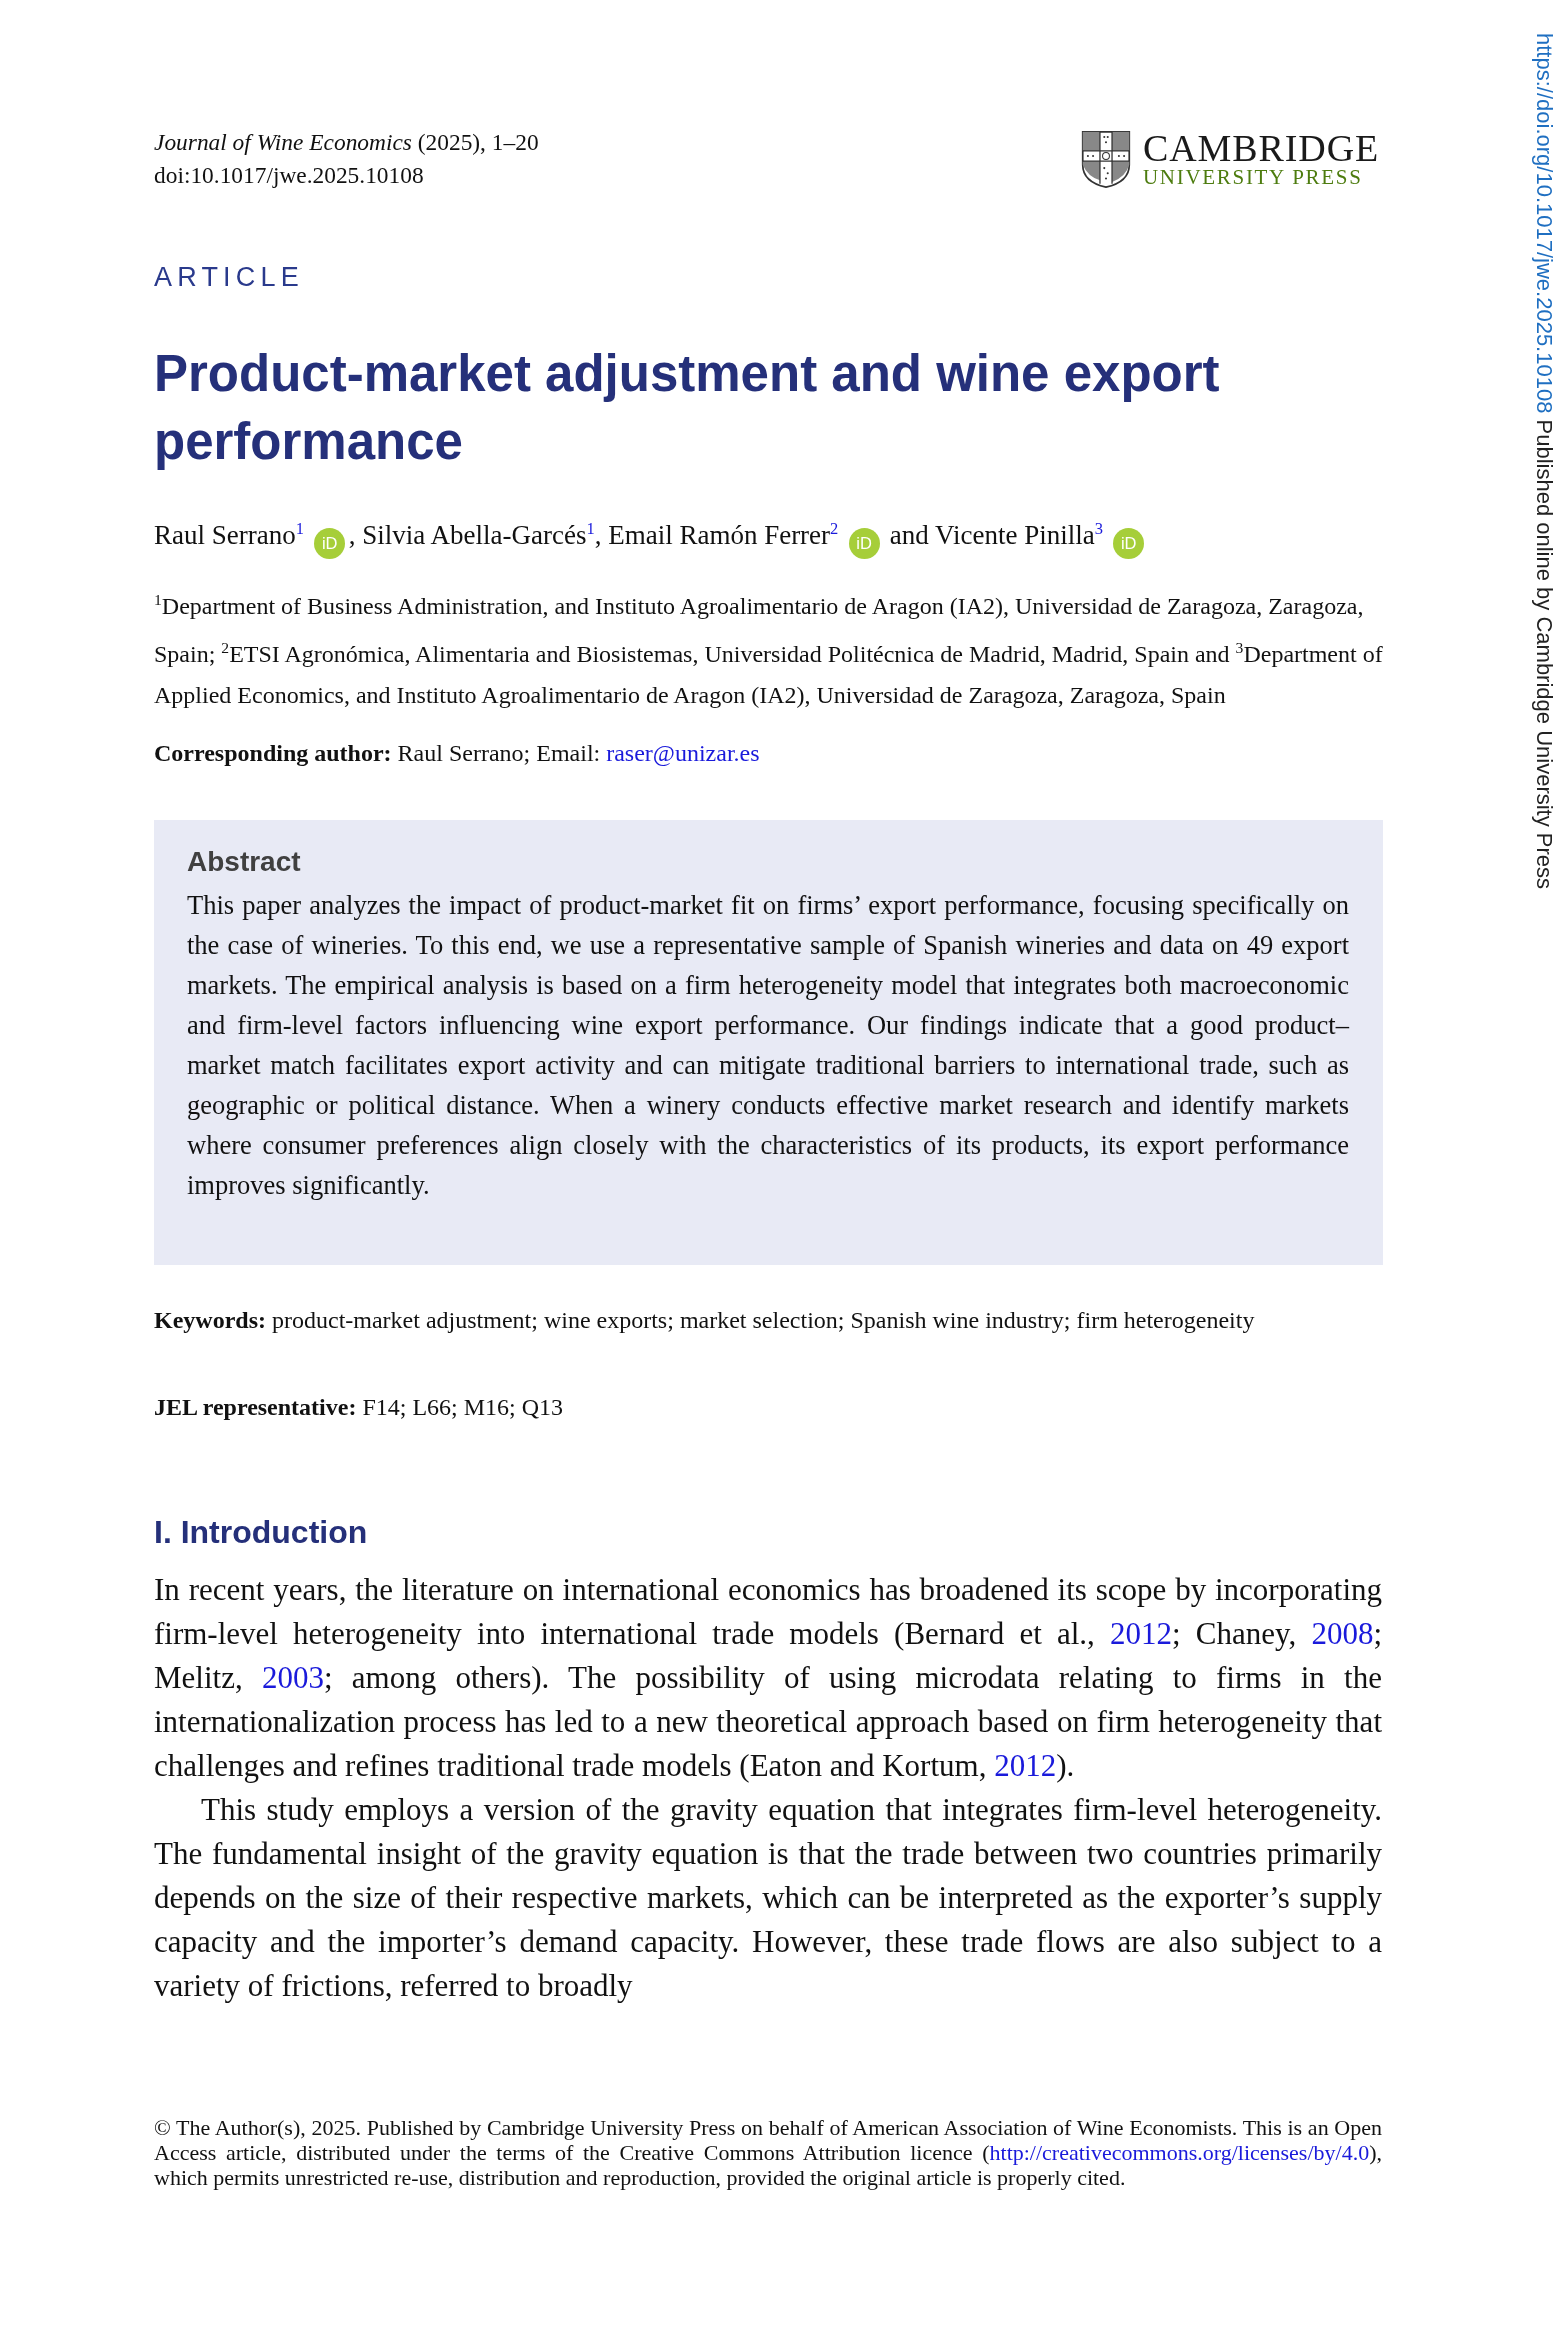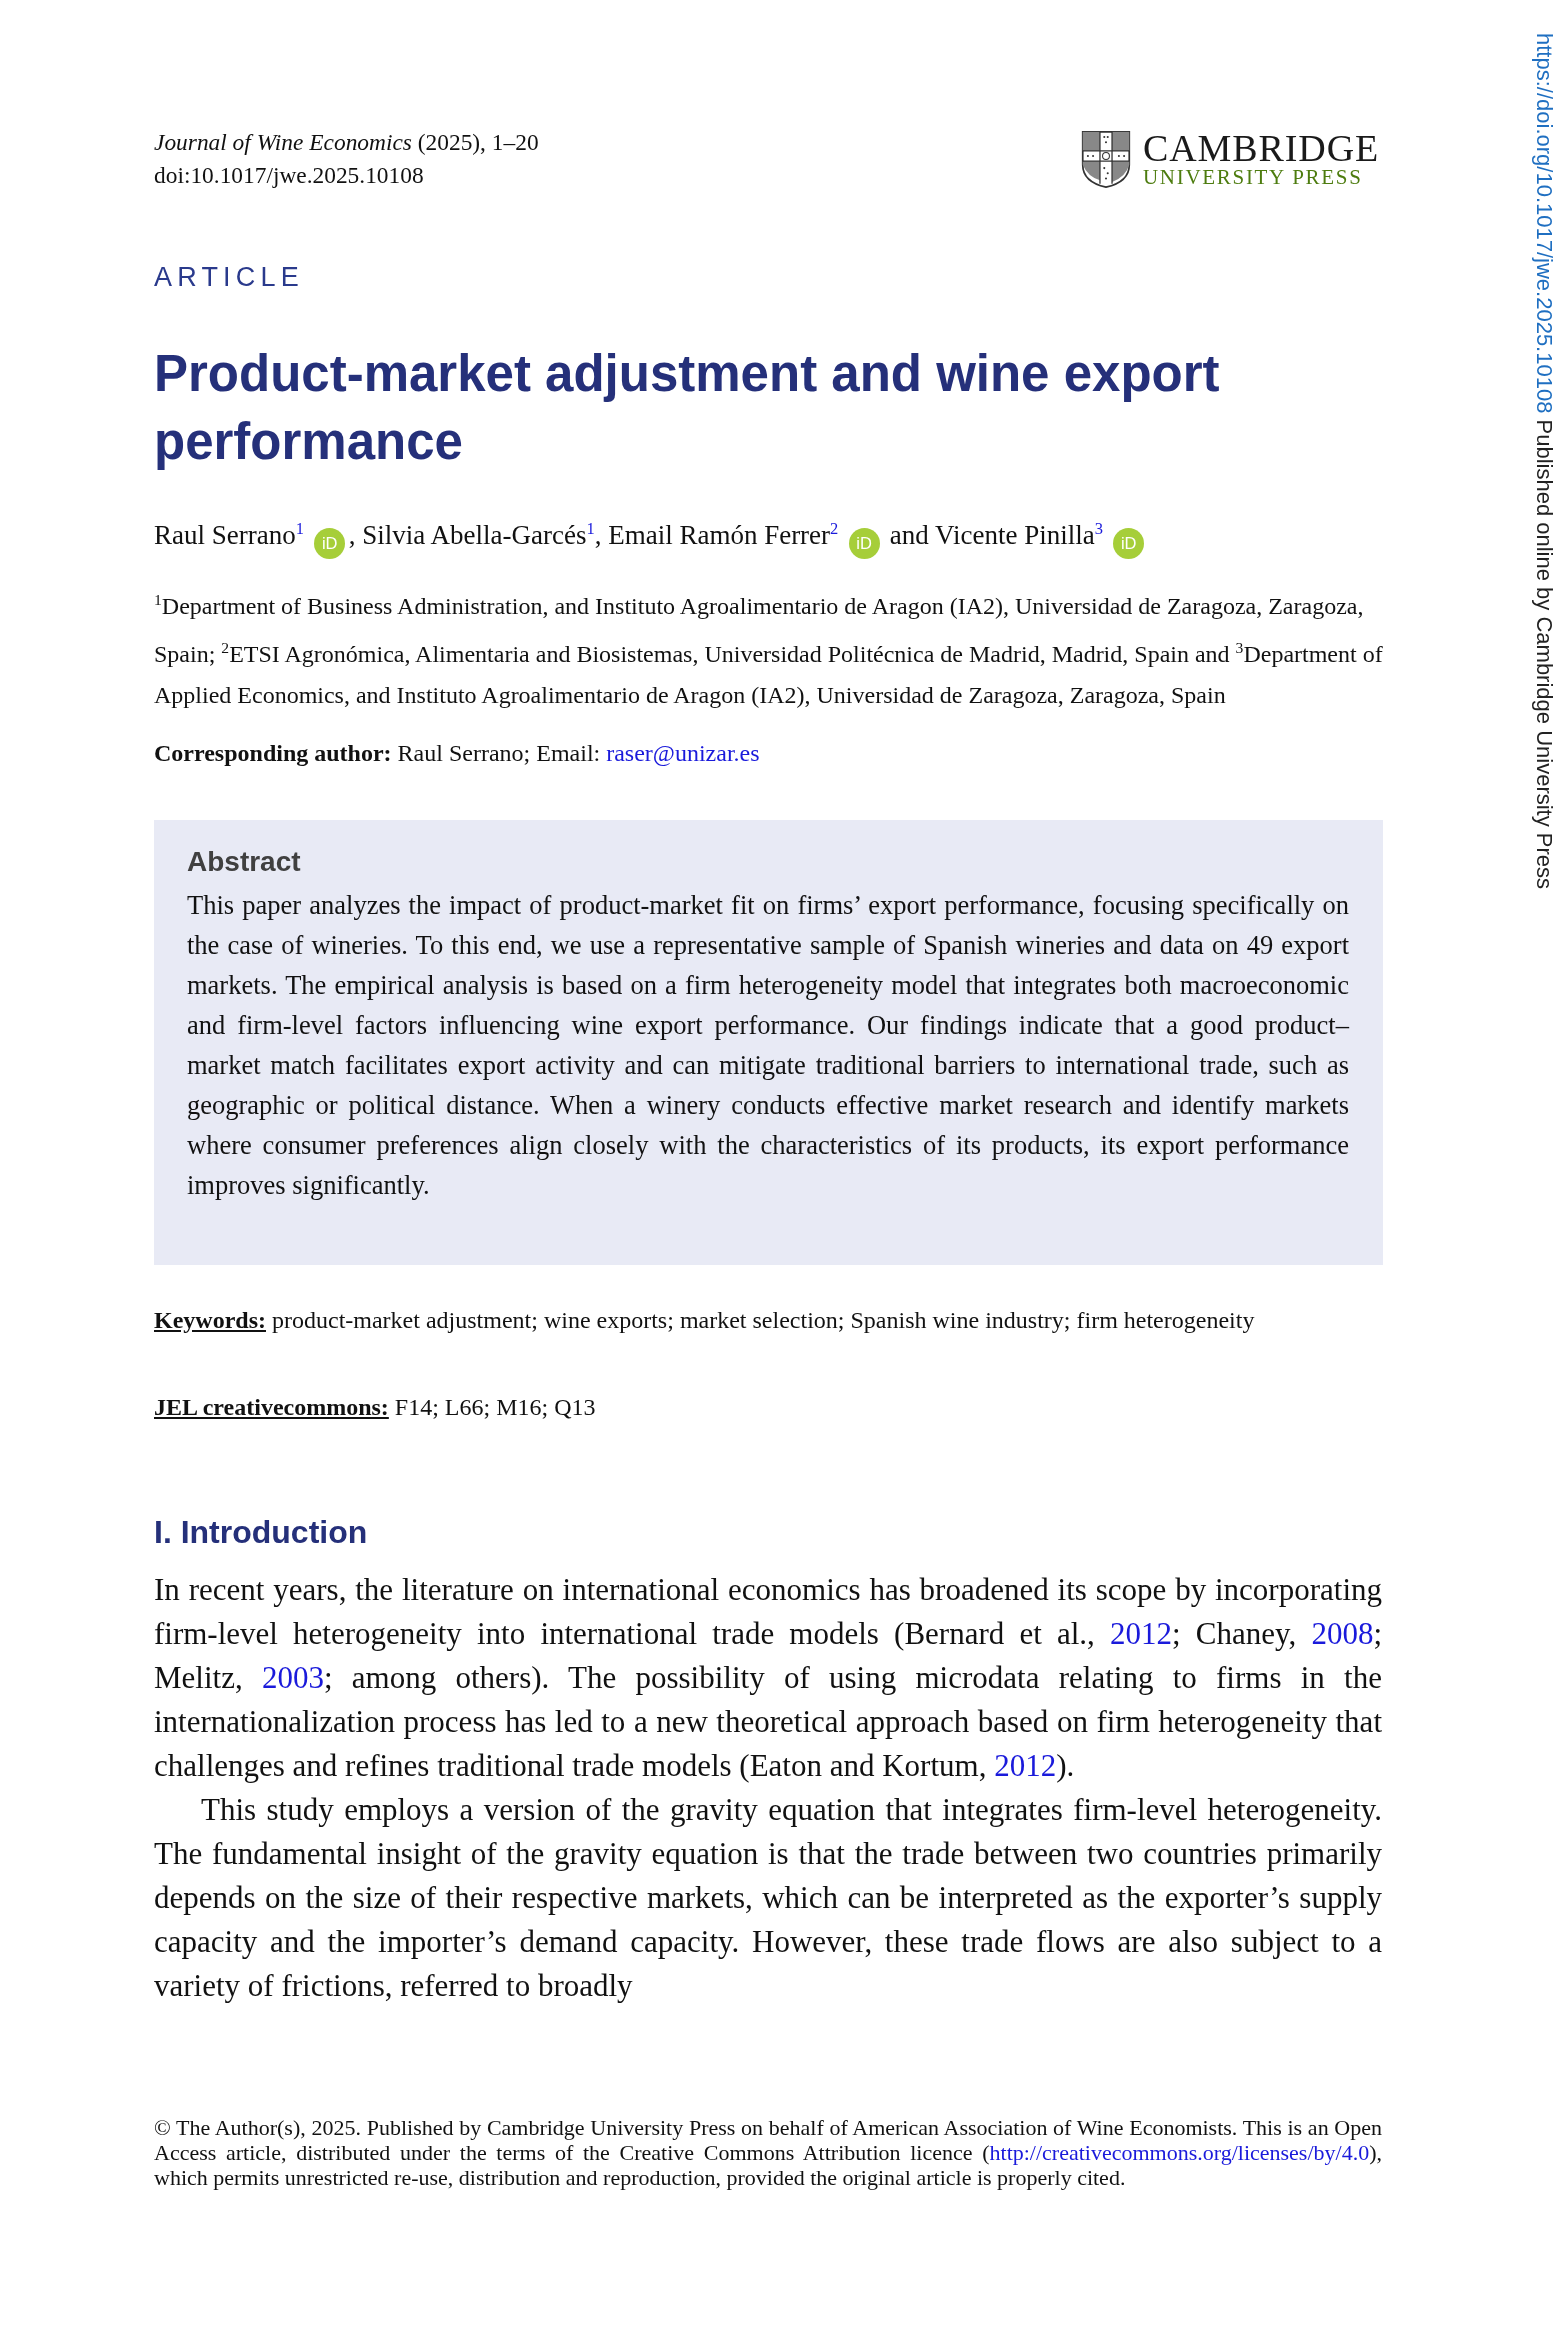--- a/index.html
+++ b/index.html
@@ -35,21 +35,21 @@
     .corr { position: absolute; left: 154px; top: 736px; font-size: 24px; line-height: 35px; }
     .corr b { font-weight: bold; }
 
     
     .abstract-box { position: absolute; left: 154px; top: 820px; width: 1229px; height: 445px; background: #e8eaf5; }
     .abstract-title { position: absolute; left: 33px; top: 26px; font-size: 28px; font-weight: bold; color: #404040; }
     .abstract-text { position: absolute; left: 33px; top: 65px; width: 1162px; font-size: 26.5px; line-height: 40px; text-align: justify; margin: 0; }
 
     .keywords { position: absolute; left: 154px; top: 1301px; width: 1214px; font-size: 24px; line-height: 38px; }
     .jel { position: absolute; left: 154px; top: 1388px; font-size: 24px; line-height: 38px; }
-    .keywords b, .jel b { font-weight: bold; text-decoration: underline; }
+    .keywords b, .jel b { font-weight: bold; }
 
     .section-heading { position: absolute; left: 154px; top: 1514px; font-size: 32px; font-weight: bold; color: #25307a; margin: 0; }
 
     .body-text { position: absolute; left: 154px; top: 1568px; width: 1228px; font-size: 31px; line-height: 44px; }
     .body-text p { margin: 0; text-align: justify; text-align-last: left; }
     .body-text p.indent { text-indent: 47px; }
 
     .copyright { position: absolute; left: 154px; top: 2115px; width: 1228px; font-size: 22px; line-height: 25px; text-align: justify; }
 
     .side-note { position: absolute; left: 1532px; top: 33px; transform-origin: 0 0; transform: rotate(90deg) translateY(-100%);
@@ -120,21 +120,21 @@
 <div class="abstract-box">
   <div class="abstract-title sans">Abstract</div>
   <p class="abstract-text">This paper analyzes the impact of product-market fit on firms’ export performance, focusing specifically on the case of wineries. To this end, we use a representative sample of Spanish wineries and data on 49 export markets. The empirical analysis is based on a firm heterogeneity model that integrates both macroeconomic and firm-level factors influencing wine export performance. Our findings indicate that a good product–market match facilitates export activity and can mitigate traditional barriers to international trade, such as geographic or political distance. When a winery conducts effective market research and identify markets where consumer preferences align closely with the characteristics of its products, its export performance improves significantly.</p>
 </div>
 
 <div class="keywords">
   <b>Keywords:</b><span> product-market adjustment; wine exports; market selection; Spanish wine industry; firm heterogeneity</span>
 </div>
 
 <div class="jel">
-  <b>JEL creativecommons:</b><span> F14; L66; M16; Q13</span>
+  <b>JEL representative:</b><span> F14; L66; M16; Q13</span>
 </div>
 
 <h2 class="section-heading sans">I.  Introduction</h2>
 
 <div class="body-text">
   <p><span>In recent years, the literature on international economics has broadened its scope by incorporating firm-level heterogeneity into international trade models (Bernard et al., </span><a class="link">2012</a><span>; Chaney, </span><a class="link">2008</a><span>; Melitz, </span><a class="link">2003</a><span>; among others). The possibility of using microdata relating to firms in the internationalization process has led to a new theoretical approach based on firm heterogeneity that challenges and refines traditional trade models (Eaton and Kortum, </span><a class="link">2012</a><span>).</span></p>
   <p class="indent">This study employs a version of the gravity equation that integrates firm-level heterogeneity. The fundamental insight of the gravity equation is that the trade between two countries primarily depends on the size of their respective markets, which can be interpreted as the exporter’s supply capacity and the importer’s demand capacity. However, these trade flows are also subject to a variety of frictions, referred to broadly</p>
 </div>
 
 <div class="copyright">

